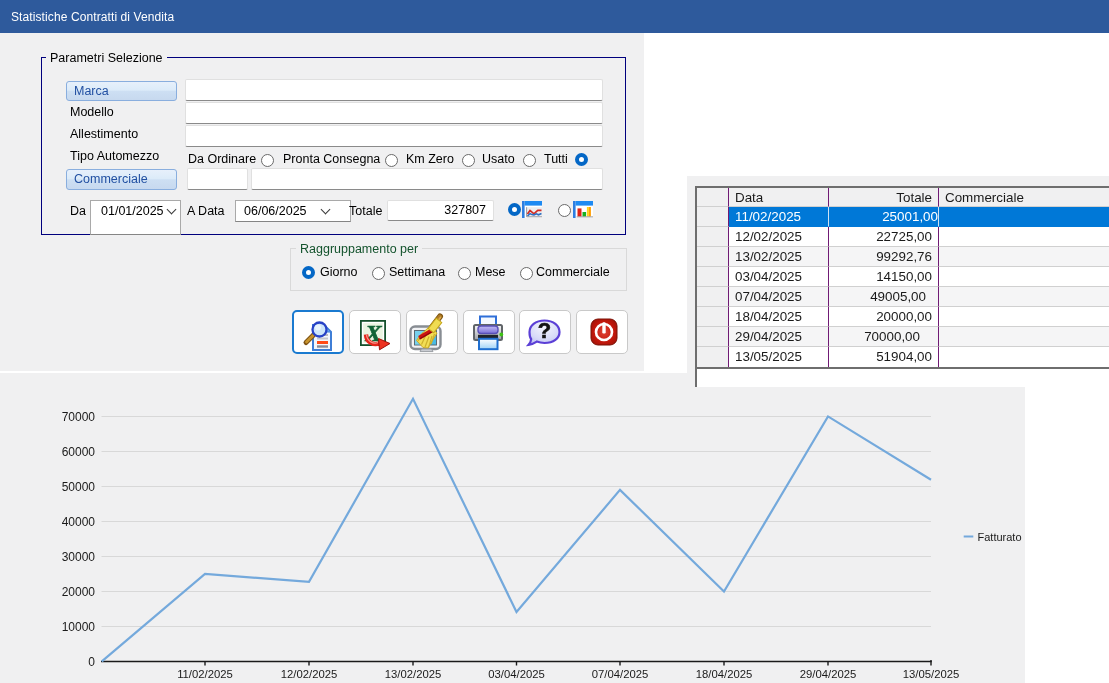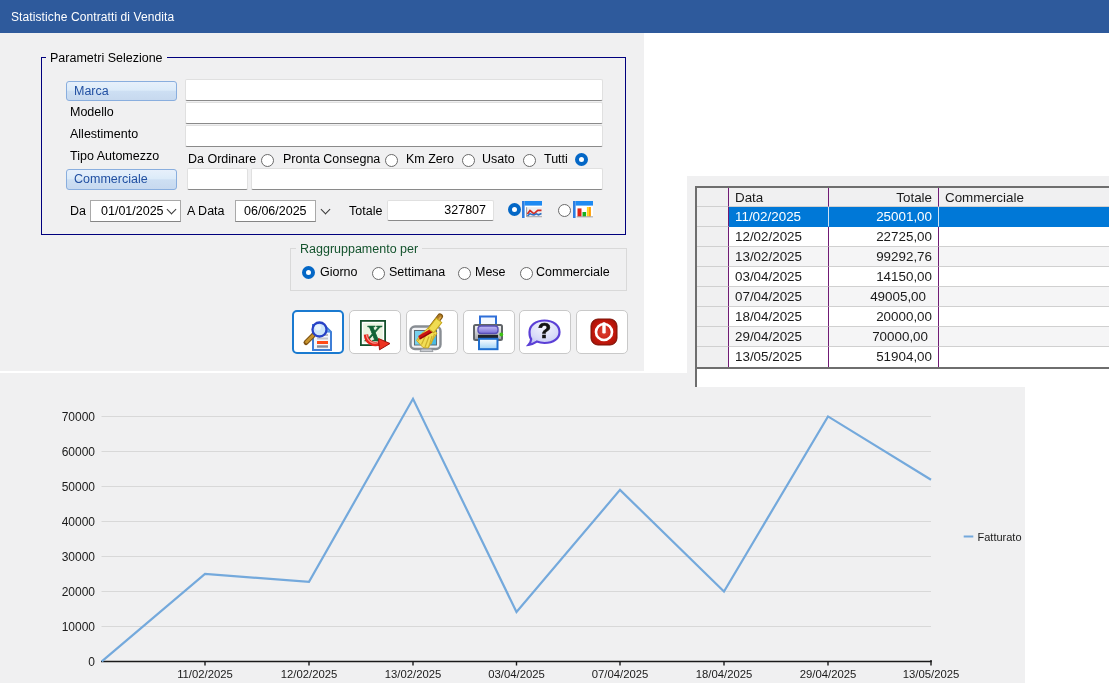--- a/index.html
+++ b/index.html
@@ -64,24 +64,24 @@
 <div class="abs lbl" style="left:482px;top:152px;">Usato</div>
 <span class="abs rad" style="left:523px;top:154px;"></span>
 <div class="abs lbl" style="left:544px;top:152px;color:#000000;">Tutti</div>
 <span class="abs radsel" style="left:575px;top:153px;"></span>
 
 <div class="abs btnblue" style="left:66px;top:169px;width:111px;height:21px;">Commerciale</div>
 <div class="abs tf" style="left:187px;top:168px;width:59px;height:20px;"></div>
 <div class="abs tf" style="left:251px;top:168px;width:350px;height:20px;"></div>
 
 <div class="abs lbl" style="left:70px;top:204px;">Da</div>
-<div class="abs combo" style="left:90px;top:200px;width:91px;height:22px;line-height:20px;padding-left:10px;">01/01/2025</div>
+<div class="abs combo" style="left:90px;top:200px;width:91px;height:35px;line-height:20px;padding-left:10px;">01/01/2025</div>
 <span class="chev" style="left:168px;top:206px;"></span>
 <div class="abs lbl" style="left:187px;top:204px;">A Data</div>
-<div class="abs combo" style="left:235px;top:200px;width:81px;height:22px;line-height:20px;padding-left:8px;">06/06/2025</div>
+<div class="abs combo" style="left:235px;top:200px;width:116px;height:22px;line-height:20px;padding-left:8px;">06/06/2025</div>
 <span class="chev" style="left:322px;top:206px;"></span>
 <div class="abs lbl" style="left:349px;top:204px;">Totale</div>
 <div class="abs tf" style="left:387px;top:200px;width:98px;height:19px;font-size:12.5px;line-height:19px;text-align:right;padding-right:7px;">327807</div>
 <span class="abs radsel" style="left:508px;top:203px;"></span>
 <span class="abs" id="icoline" style="left:522px;top:201px;">
 <svg width="20" height="17">
   <rect x="0" y="0" width="20" height="17" fill="#ffffff"></rect>
   <rect x="0" y="0" width="2.6" height="17" fill="#2f7ee0"></rect>
   <rect x="2.6" y="0" width="17.4" height="4.6" fill="#1e8af2"></rect>
   <rect x="4.6" y="6.2" width="15.4" height="9.6" fill="#ededee"></rect>
@@ -215,21 +215,21 @@
 <div class="abs gridtable">
   <div class="grow ghead">
     <div class="gcell ch" style="left:0;width:32px;"></div>
     <div class="gcell ch" style="left:32px;width:100px;padding-left:6px;">Data</div>
     <div class="gcell ch" style="left:132px;width:110px;text-align:right;padding-right:6px;">Totale</div>
     <div class="gcell ch" style="left:242px;width:172px;padding-left:6px;border-right:none;">Commerciale</div>
   </div>
   <div class="grow">
     <div class="gcell ch" style="left:0;width:32px;"></div>
     <div class="gcell sel" style="left:32px;width:100px;padding-left:6px;">11/02/2025</div>
-    <div class="gcell sel" style="left:132px;width:110px;text-align:right;padding-right:6px;">25001,00</div>
+    <div class="gcell sel" style="left:132px;width:110px;text-align:right;padding-right:0;">25001,00</div>
     <div class="gcell sel" style="left:242px;width:172px;border-right:none;"></div>
   </div>
   <div class="grow">
     <div class="gcell ch" style="left:0;width:32px;"></div>
     <div class="gcell" style="left:32px;width:100px;padding-left:6px;">12/02/2025</div>
     <div class="gcell" style="left:132px;width:110px;text-align:right;padding-right:6px;">22725,00</div>
     <div class="gcell" style="left:242px;width:172px;border-right:none;"></div>
   </div>
   <div class="grow">
     <div class="gcell ch" style="left:0;width:32px;"></div>
@@ -251,21 +251,21 @@
   </div>
   <div class="grow">
     <div class="gcell ch" style="left:0;width:32px;"></div>
     <div class="gcell" style="left:32px;width:100px;padding-left:6px;">18/04/2025</div>
     <div class="gcell" style="left:132px;width:110px;text-align:right;padding-right:6px;">20000,00</div>
     <div class="gcell" style="left:242px;width:172px;border-right:none;"></div>
   </div>
   <div class="grow">
     <div class="gcell ch" style="left:0;width:32px;"></div>
     <div class="gcell alt" style="left:32px;width:100px;padding-left:6px;">29/04/2025</div>
-    <div class="gcell alt" style="left:132px;width:110px;text-align:right;padding-right:10px;">70000,00</div>
+    <div class="gcell alt" style="left:132px;width:110px;text-align:right;padding-right:18px;">70000,00</div>
     <div class="gcell alt" style="left:242px;width:172px;border-right:none;"></div>
   </div>
   <div class="grow">
     <div class="gcell ch" style="left:0;width:32px;border-bottom:none;"></div>
     <div class="gcell" style="left:32px;width:100px;padding-left:6px;border-bottom:none;">13/05/2025</div>
     <div class="gcell" style="left:132px;width:110px;text-align:right;padding-right:6px;border-bottom:none;">51904,00</div>
     <div class="gcell" style="left:242px;width:172px;border-right:none;border-bottom:none;"></div>
   </div>
 </div>
 <div class="abs gtail"></div>

